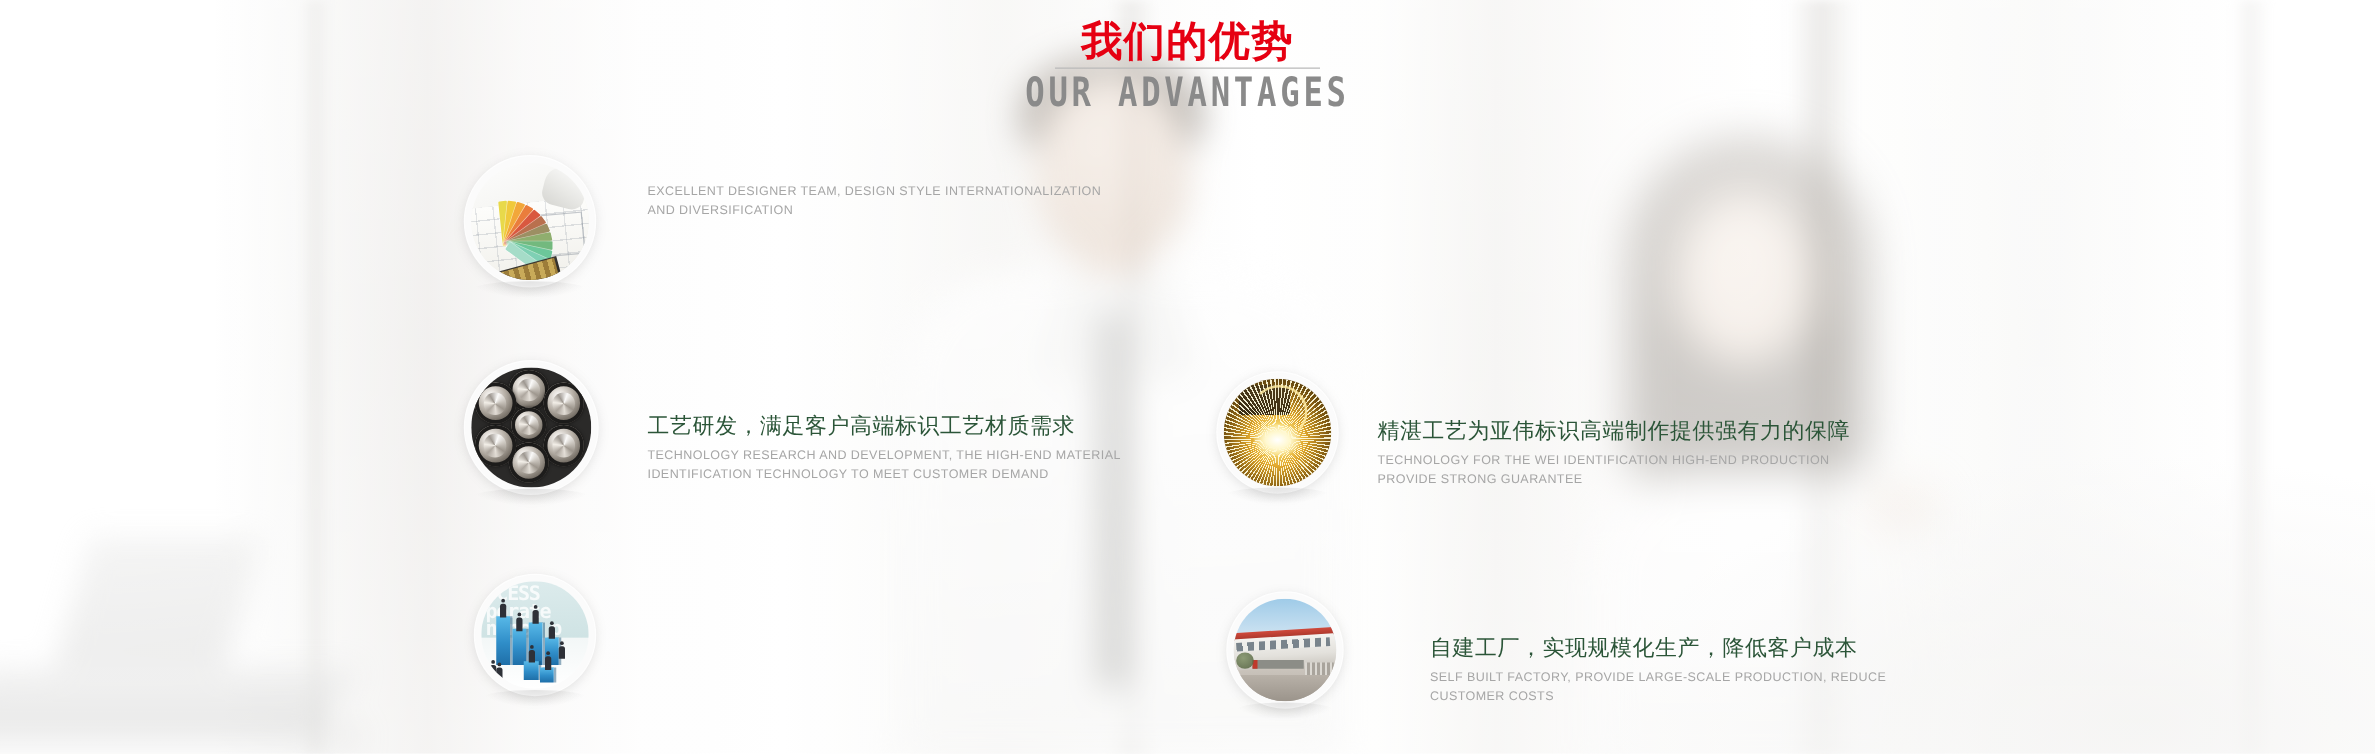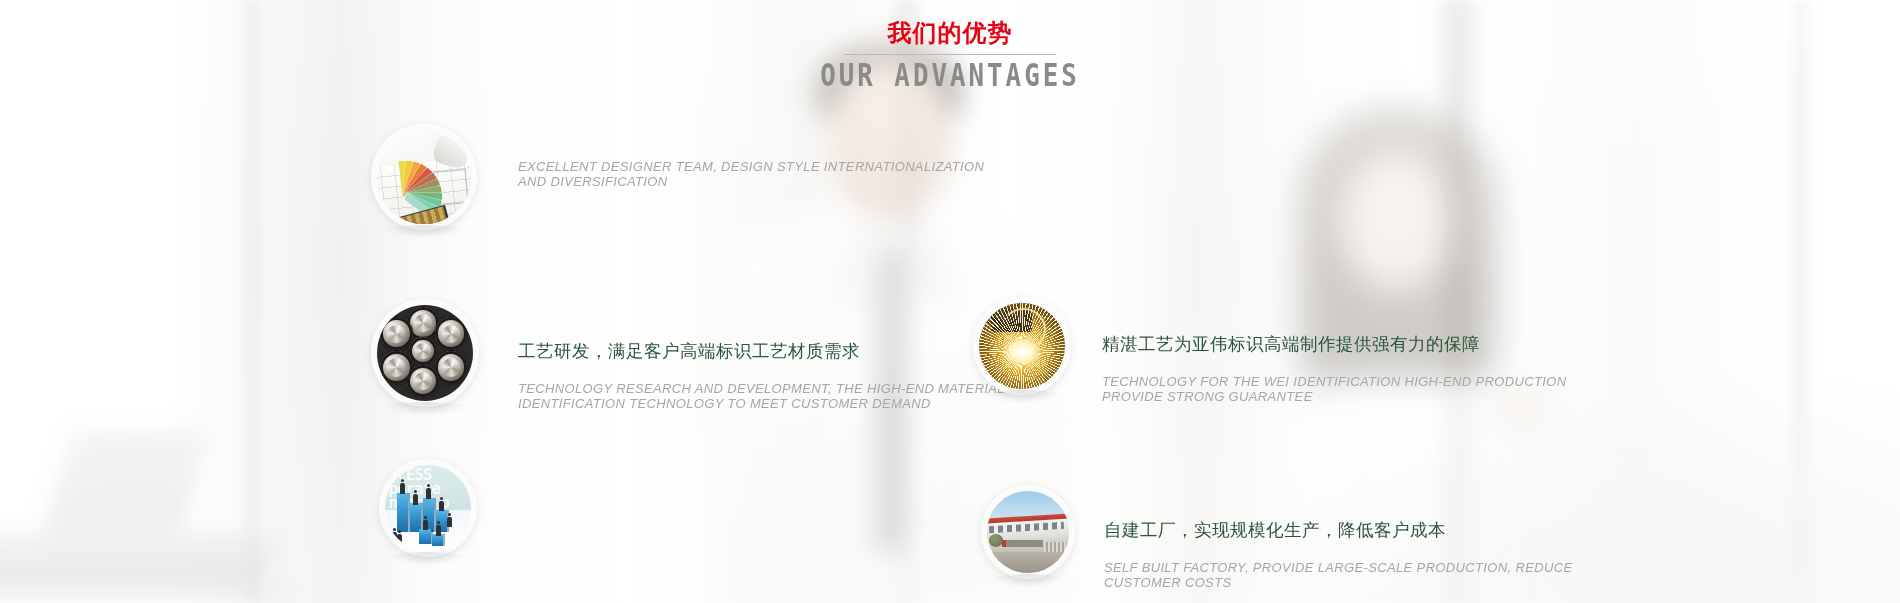--- a/index.html
+++ b/index.html
@@ -143,21 +143,21 @@
     position:absolute; inset:0;
     background:linear-gradient(180deg,rgba(255,255,255,.42) 0%,rgba(255,255,255,.30) 45%,rgba(255,255,255,.46) 100%);
   }
 
   
   .heading{
     position:absolute; left:0; top:18px; width:1900px;
     text-align:center; z-index:6;
   }
   .heading .cn{
-    font-size:24px; font-weight:700; letter-spacing:1px;
+    font-size:33px; font-weight:700; letter-spacing:1px;
     line-height:30px;
   }
   .heading .rule{
     width:212px; height:1px; margin:6px auto 2px auto;
     background:#b9b9b9;
   }
   .heading .en{
     font-family:"DejaVu Sans Mono","Liberation Mono",monospace;
     font-size:30px; font-weight:700; letter-spacing:3.5px;
     line-height:34px;
@@ -187,45 +187,44 @@
     background:radial-gradient(ellipse at 50% 0%, rgba(140,140,140,.22), rgba(255,255,255,0) 72%);
   }
 
   .txt{ padding-top:2px; }
   .txt .t-cn{
     font-size:17.5px; font-weight:400; line-height:24px;
     letter-spacing:.5px;
     white-space:nowrap;
   }
   .txt .t-en{
-    font-size:13px; line-height:15px;
+    font-size:10px; line-height:15px;
     color:#a6a6a6; letter-spacing:.35px;
-    margin-top:18px;
+    margin-top:5px;
     white-space:pre-line;
-    font-style:italic;
   }
 
   
   #feat-1{ left:372px; top:125px; }
   #feat-1 .thumb{ width:104px; height:104px; }
   #feat-1 .txt{ margin-left:42px; margin-top:14px; }
 
-  #feat-2{ left:372px; top:300px; }
+  #feat-2{ left:372px; top:289px; }
   #feat-2 .thumb{ width:106px; height:106px; }
   #feat-2 .txt{ margin-left:40px; margin-top:37px; }
 
   #feat-3{ left:974px; top:298px; }
   #feat-3 .thumb{ width:96px; height:96px; }
   #feat-3 .txt{ margin-left:32px; margin-top:32px; }
 
   #feat-4{ left:380px; top:460px; }
   #feat-4 .thumb{ width:96px; height:96px; }
   #feat-4 .txt{ margin-left:32px; margin-top:32px; }
 
-  #feat-5{ left:982px; top:486px; }
+  #feat-5{ left:982px; top:474px;gap:40px; }
   #feat-5 .thumb{ width:92px; height:92px; }
   #feat-5 .txt{ margin-left:30px; margin-top:30px; }
 
   
   
   .art-swatch{ position:absolute; inset:0; background:linear-gradient(160deg,#fdfdfd 0%,#f2f2ee 55%,#e7e5de 100%); }
   .art-swatch .bp{
     position:absolute; left:-8%; top:34%; width:120%; height:70%;
     background:
       repeating-linear-gradient(0deg, rgba(150,158,168,.30) 0 1px, rgba(0,0,0,0) 1px 11px),

